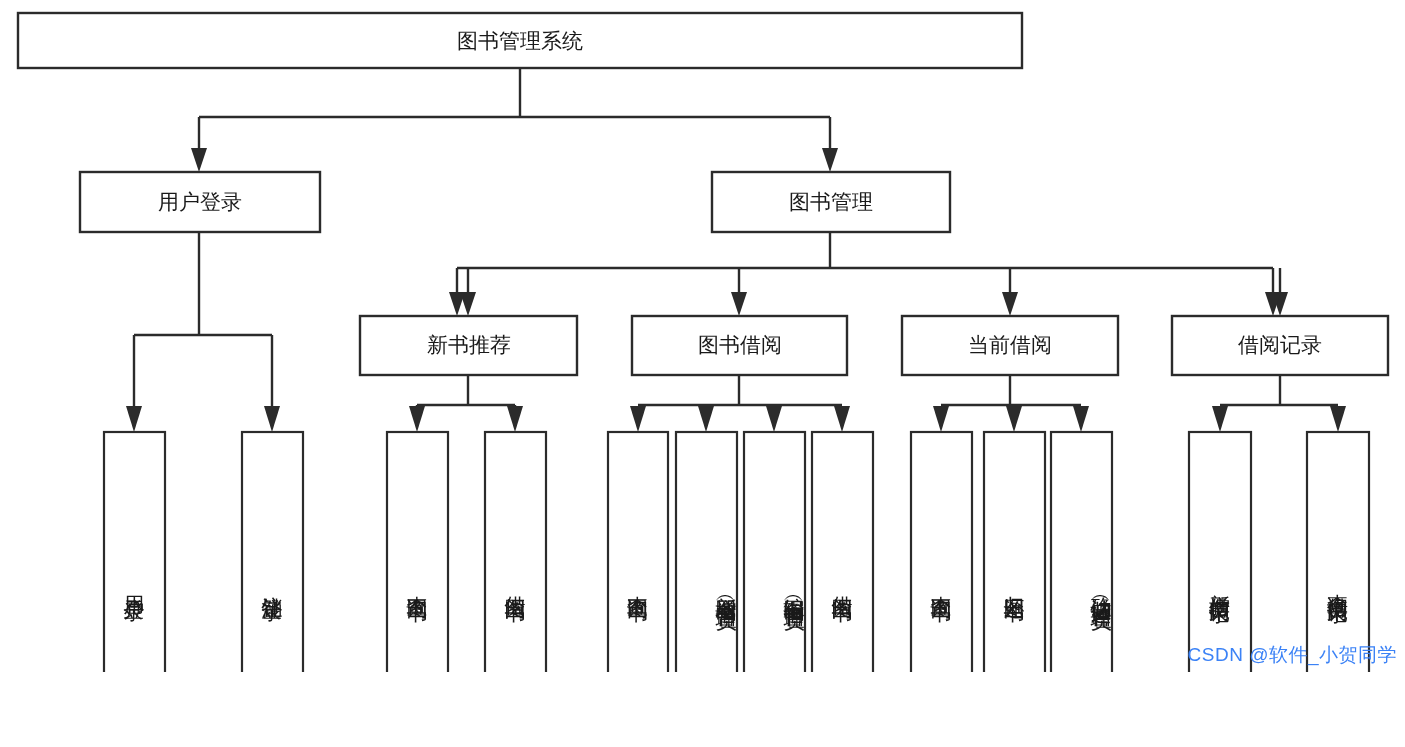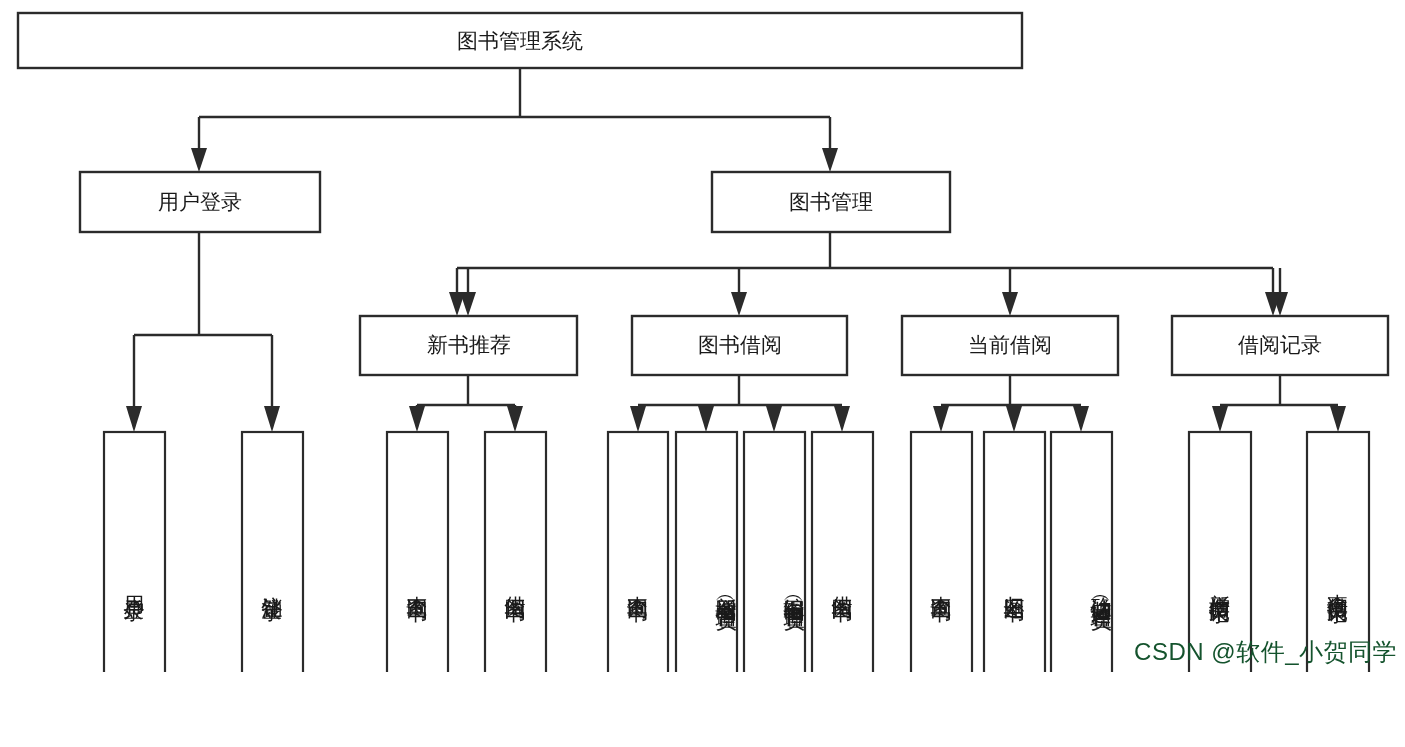--- a/index.html
+++ b/index.html
@@ -68,22 +68,22 @@
     white-space: nowrap;
   }
   .node-label-vertical.centered {
     align-items: center;
   }
   .watermark {
     position: absolute;
     right: 8px;
     bottom: 4px;
     font-family: "Liberation Sans", "DejaVu Sans", sans-serif;
-    font-size: 24px;
-    color: #14532d;
+    font-size: 19px;
+    color: #3b82f6;
     letter-spacing: 0.5px;
     white-space: nowrap;
     user-select: none;
   }
 </style>
 </head>
 <body>
 
 <div id="diagram-root">
 

